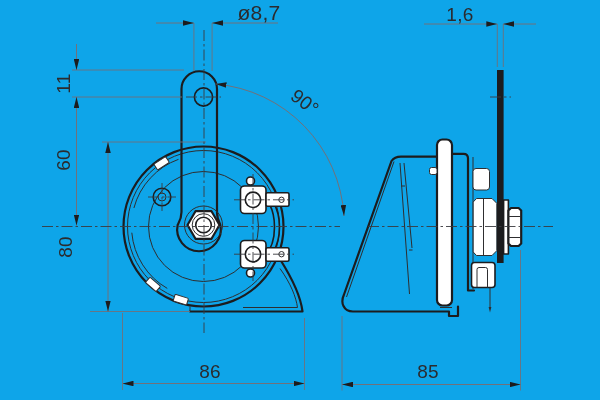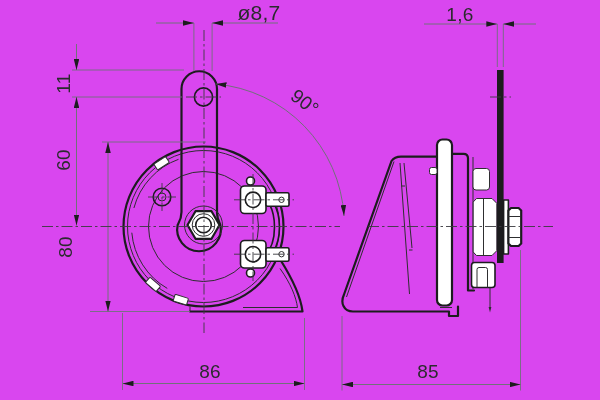--- a/index.html
+++ b/index.html
@@ -1,16 +1,16 @@
 <!DOCTYPE html>
 <html><head>
 <meta charset="utf-8">
 <style>
   html,body{margin:0;padding:0;background:#ffffff;}
-  .canvas{position:relative;width:600px;height:400px;background:#d946ef;overflow:hidden;}
+  .canvas{position:relative;width:600px;height:400px;background:#0ea5e9;overflow:hidden;}
   svg{display:block;}
   .dim-txt{font-family:"Liberation Sans","DejaVu Sans",sans-serif;font-size:19px;fill:#2b2b2e;letter-spacing:.3px;}
   .dim-txt-big{font-family:"Liberation Sans","DejaVu Sans",sans-serif;font-size:21px;fill:#2b2b2e;letter-spacing:.3px;}
   .thick{stroke:#1c1c1e;stroke-width:2.2;fill:none;stroke-linecap:round;stroke-linejoin:round;}
   .med{stroke:#1c1c1e;stroke-width:1.6;fill:none;stroke-linejoin:round;}
   .thin{stroke:#2e2e30;stroke-width:1;fill:none;}
   .dimline{stroke:#71717a;stroke-width:1;fill:none;}
   .extline{stroke:#71717a;stroke-width:0.9;fill:none;}
   .cline{stroke:#3a3a3e;stroke-width:0.9;fill:none;stroke-dasharray:11 3 2.5 3;}
   .wfill{fill:#ffffff;}

